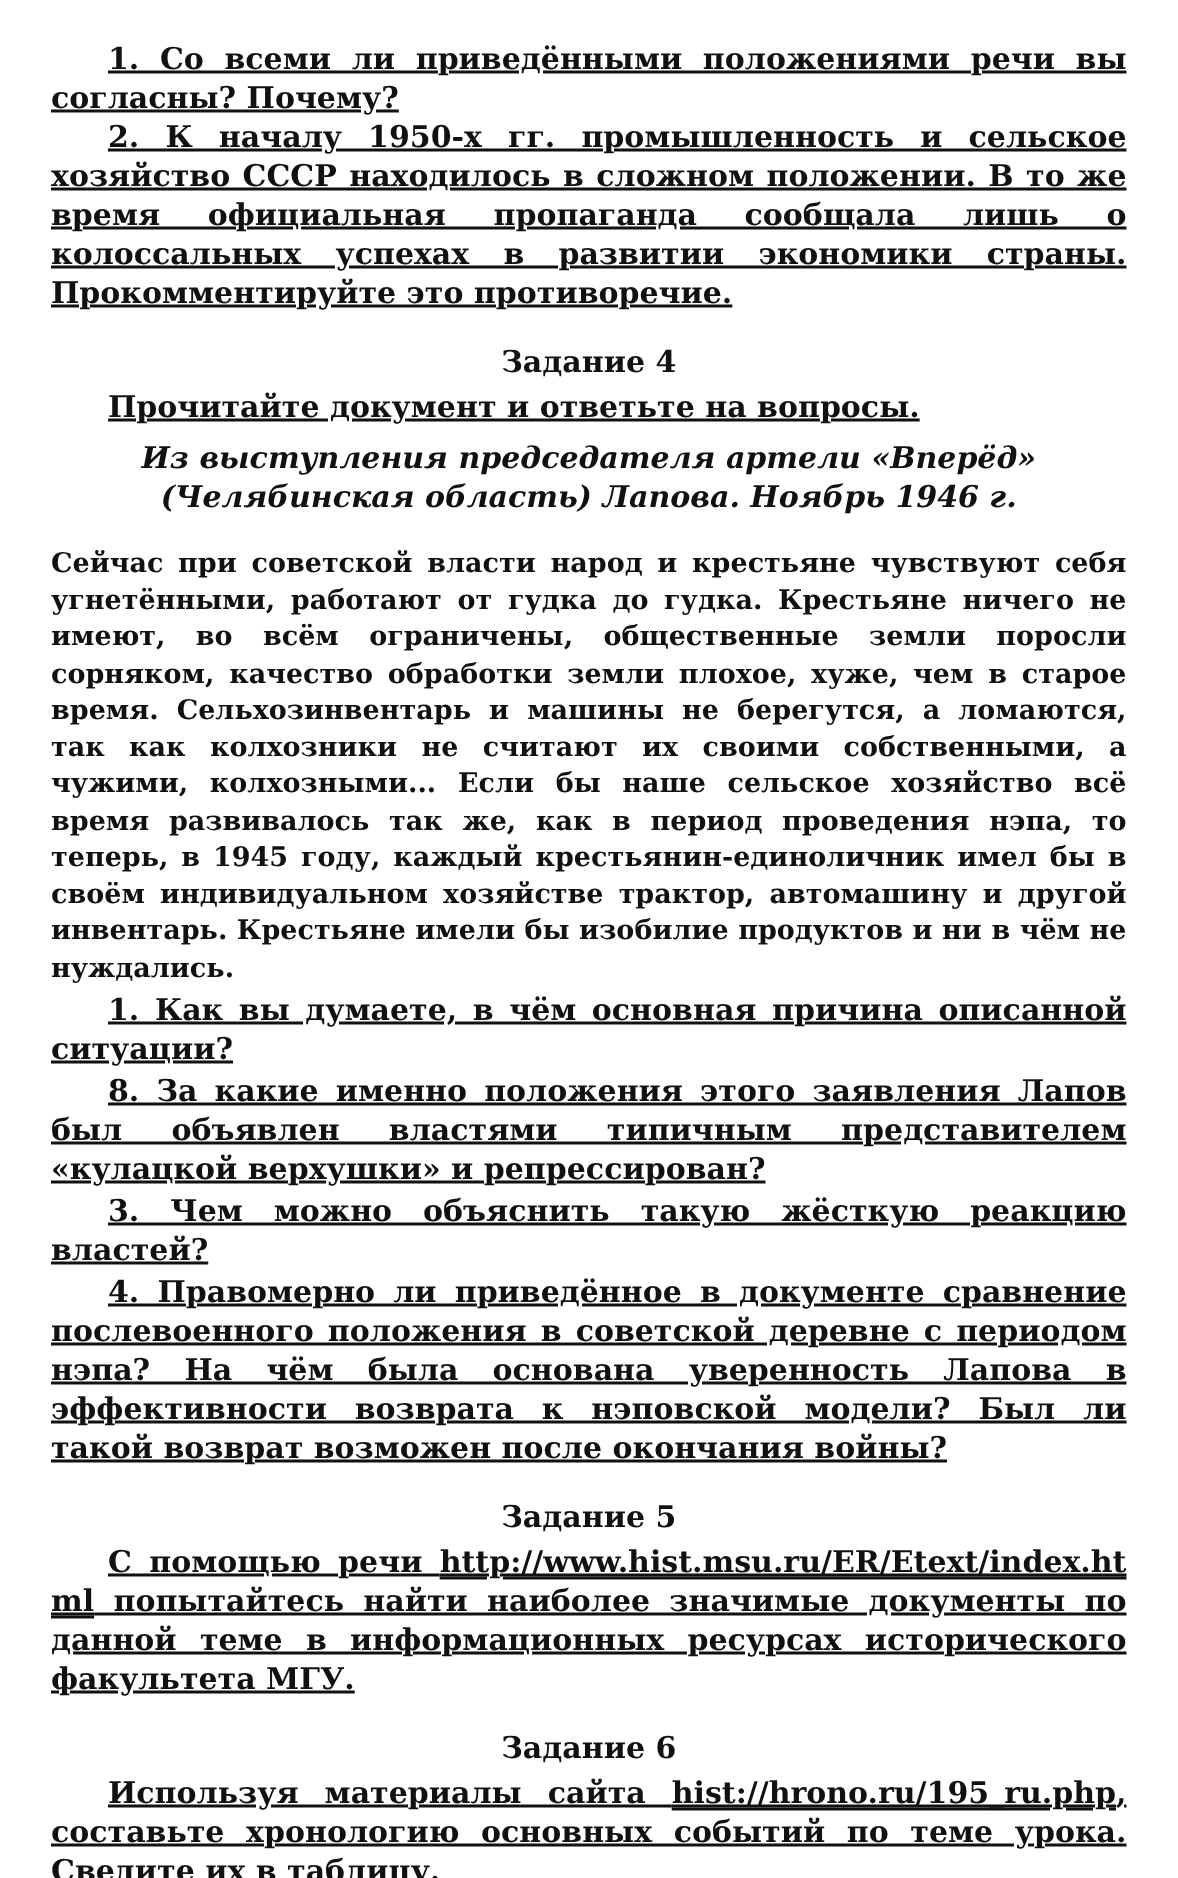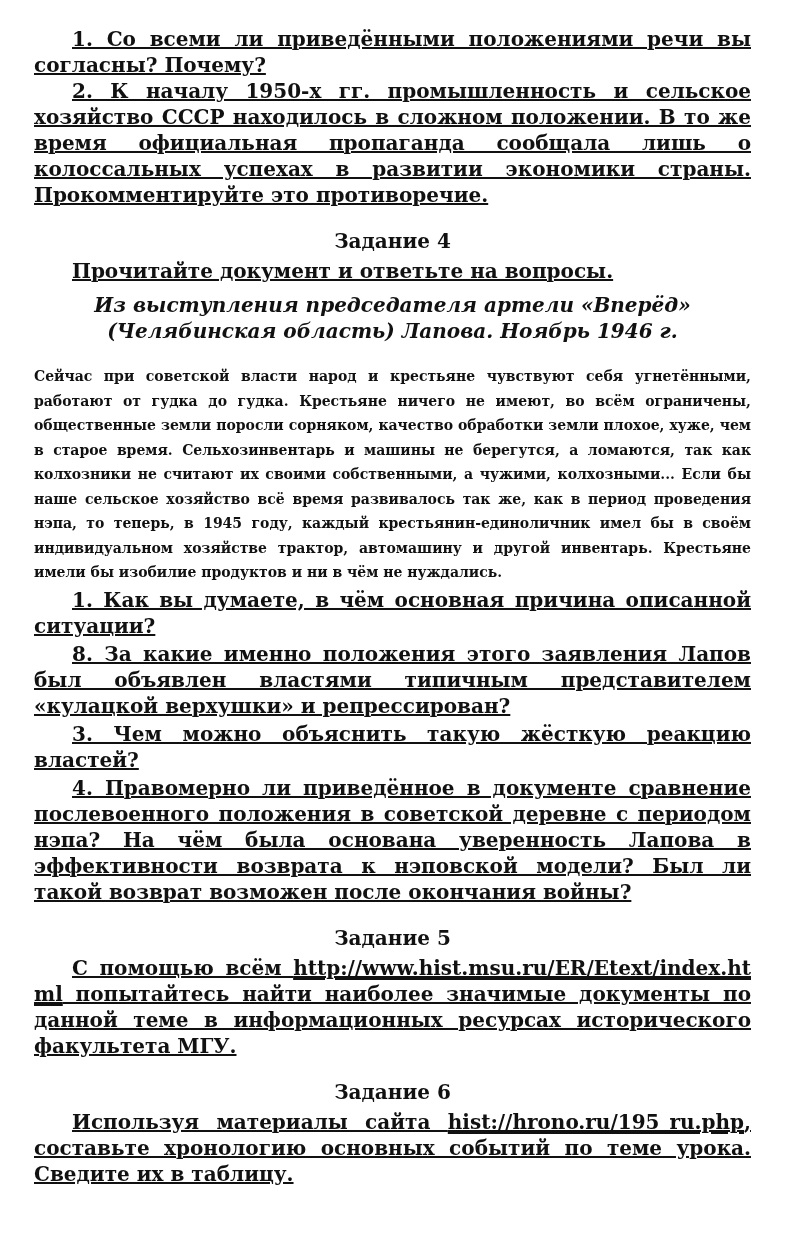--- a/index.html
+++ b/index.html
@@ -36,21 +36,21 @@
   .doc-title {
     text-align: center;
     font-style: italic;
     font-weight: 600;
     margin-top: 8px;
   }
   .doc-title-block {
     margin: 8px 0 20px 0;
   }
   .doc-body {
-    font-size: 14px;
+    font-size: 18px;
     line-height: 24.5px;
     text-align: justify;
   }
   .q {
     margin-top: 2px;
   }
   a.doc-link {
     color: #111111;
     text-decoration: underline;
     text-underline-offset: 3px;
@@ -75,18 +75,18 @@
   </div>
 
   <p class="doc-body">Сейчас при советской власти народ и крестьяне чувствуют себя угнетёнными, работают от гудка до гудка. Крестьяне ничего не имеют, во всём ограничены, общественные земли поросли сорняком, качество обработки земли плохое, хуже, чем в старое время. Сельхозинвентарь и машины не берегутся, а ломаются, так как колхозники не считают их своими собственными, а чужими, колхозными... Если бы наше сельское хозяйство всё время развивалось так же, как в период проведения нэпа, то теперь, в 1945 году, каждый крестьянин-единоличник имел бы в своём индивидуальном хозяйстве трактор, автомашину и другой инвентарь. Крестьяне имели бы изобилие продуктов и ни в чём не нуждались.</p>
 
   <p class="indent q">1. Как вы думаете, в чём основная причина описанной ситуации?</p>
   <p class="indent q">8. За какие именно положения этого заявления Лапов был объявлен властями типичным представителем «кулацкой верхушки» и репрессирован?</p>
   <p class="indent q">3. Чем можно объяснить такую жёсткую реакцию властей?</p>
   <p class="indent q">4. Правомерно ли приведённое в документе сравнение послевоенного положения в советской деревне с периодом нэпа? На чём была основана уверенность Лапова в эффективности возврата к нэповской модели? Был ли такой возврат возможен после окончания войны?</p>
 
   <p class="task-heading">Задание 5</p>
-  <p class="indent"><span>С помощью всём </span><a class="doc-link">http://www.hist.msu.ru/ER/Etext/index.html</a><span> попытайтесь найти наиболее значимые документы по данной теме в информационных ресурсах исторического факультета МГУ.</span></p>
+  <p class="indent"><span>С помощью речи </span><a class="doc-link">http://www.hist.msu.ru/ER/Etext/index.html</a><span> попытайтесь найти наиболее значимые документы по данной теме в информационных ресурсах исторического факультета МГУ.</span></p>
 
   <p class="task-heading">Задание 6</p>
   <p class="indent"><span>Используя материалы сайта </span><a class="doc-link">hist://hrono.ru/195_ru.php</a><span>, составьте хронологию основных событий по теме урока. Сведите их в таблицу.</span></p>
 
 </div>
 
 </body></html>

